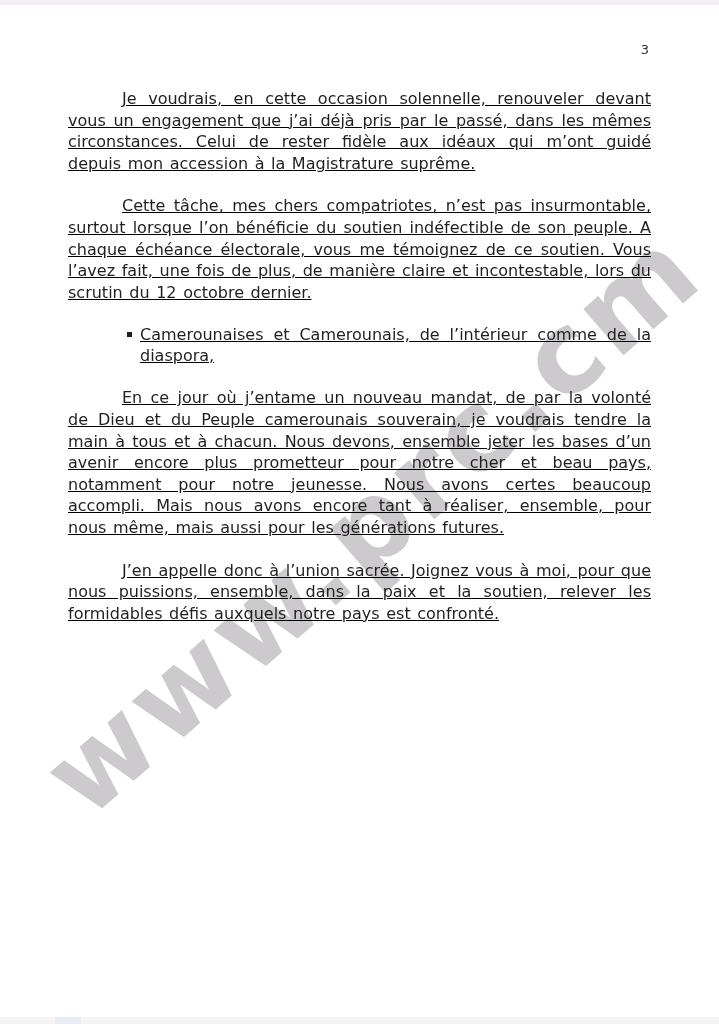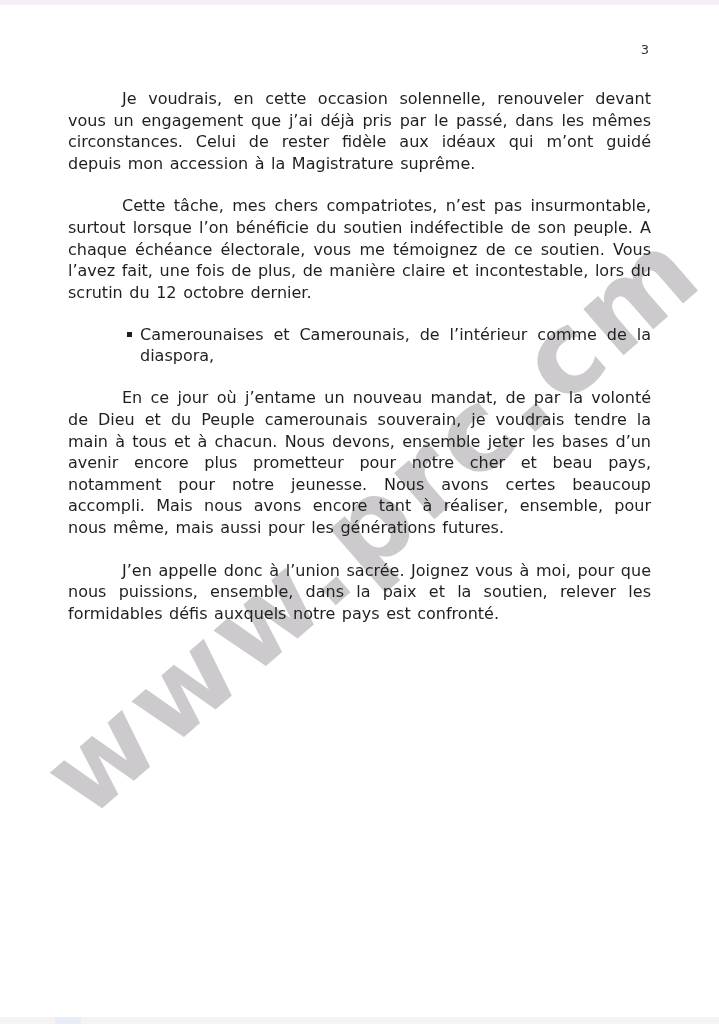--- a/index.html
+++ b/index.html
@@ -53,20 +53,21 @@
     color: var(--watermark, #cccacc);
     z-index: 0;
     user-select: none;
   }
   .content {
     position: absolute;
     left: 68px;
     width: 583px;
     top: 88px;
     z-index: 1;
+    text-decoration: underline;
   }
   .content p {
     margin: 0 0 21px 0;
     text-indent: 54px;
     text-align: justify;
     font-size: 16px;
     line-height: 21.6px;
     color: var(--text, #1f1f1f);
     word-spacing: 1.5px;
   }

